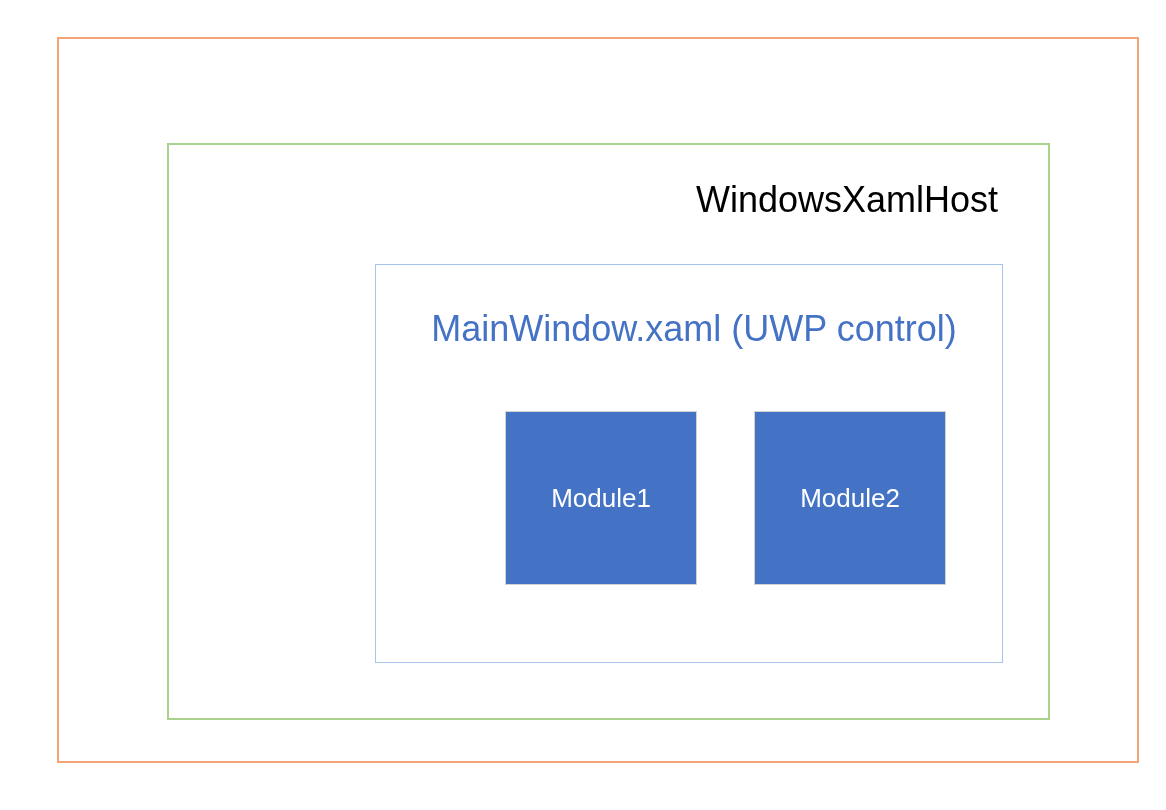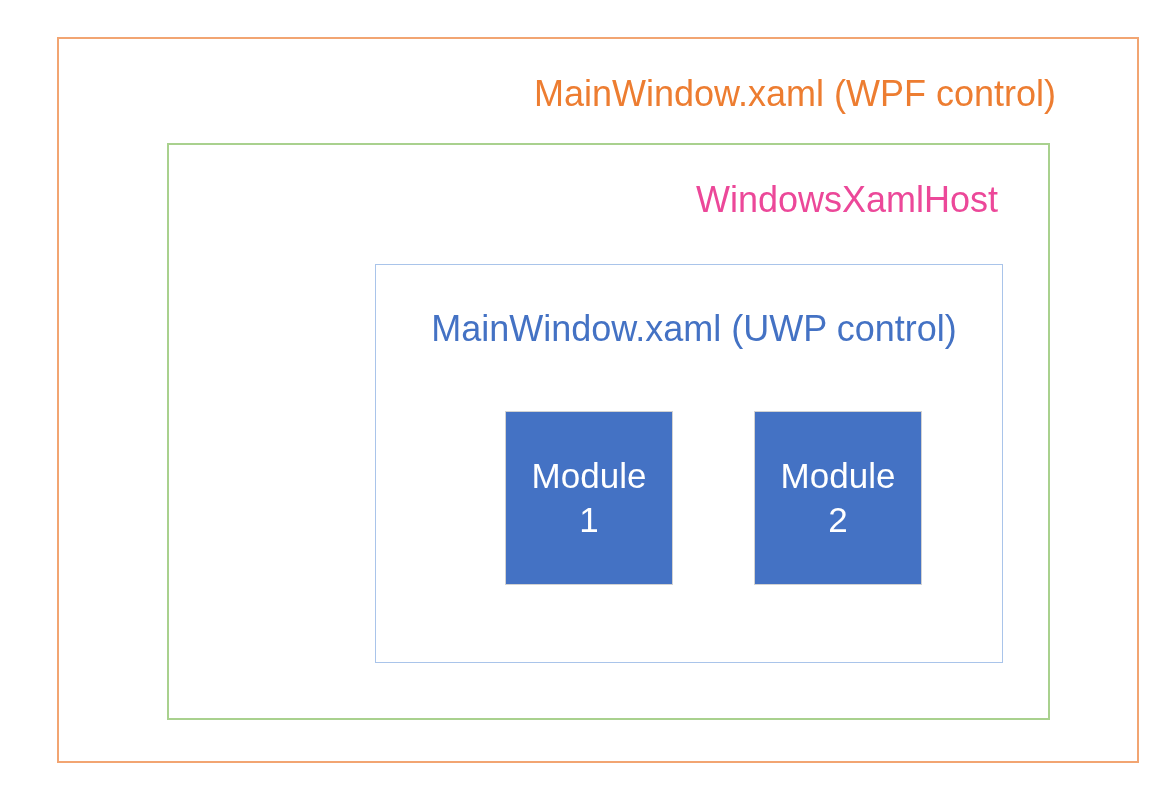--- a/index.html
+++ b/index.html
@@ -49,53 +49,52 @@
     line-height: 1.1;
   }
   .label-mainwindow {
     left: 736px;   
     top: 55px;     
     color: #ED7D31;
   }
   .label-xamlhost {
     left: 678px;   
     top: 55px;     
-    color: #ec4899;
+    color: #000000;
   }
   .label-shellpage {
     left: 318px;   
     top: 64px;     
     color: #4472C4;
   }
   .module-box {
     position: absolute;
-    width: 168px;
+    width: 192px;
     height: 174px;
     background: #4472C4;
     border: 1.5px solid #D2D2D2;
     box-sizing: border-box;
     display: flex;
-    flex-direction: column;
+    flex-direction: row;
     align-items: center;
     justify-content: center;
     color: #ffffff;
-    font-size: 35px;
+    font-size: 26px;
     line-height: 44px;
     text-align: center;
   }
   .module-1 { left: 129px; top: 146px; }  
   .module-2 { left: 378px; top: 146px; }  
 </style>
 </head>
 <body>
 
 <div class="canvas">
 
   <div class="box box-mainwindow">
-    <div class="diagram-label label-mainwindow">MainWindow.xaml (WPF control)</div>
 
     <div class="box box-xamlhost">
       <div class="diagram-label label-xamlhost">WindowsXamlHost</div>
 
       <div class="box box-shellpage">
         <div class="diagram-label label-shellpage">MainWindow.xaml (UWP control)</div>
 
         <div class="module-box module-1">
           <span>Module</span>
           <span>1</span>

